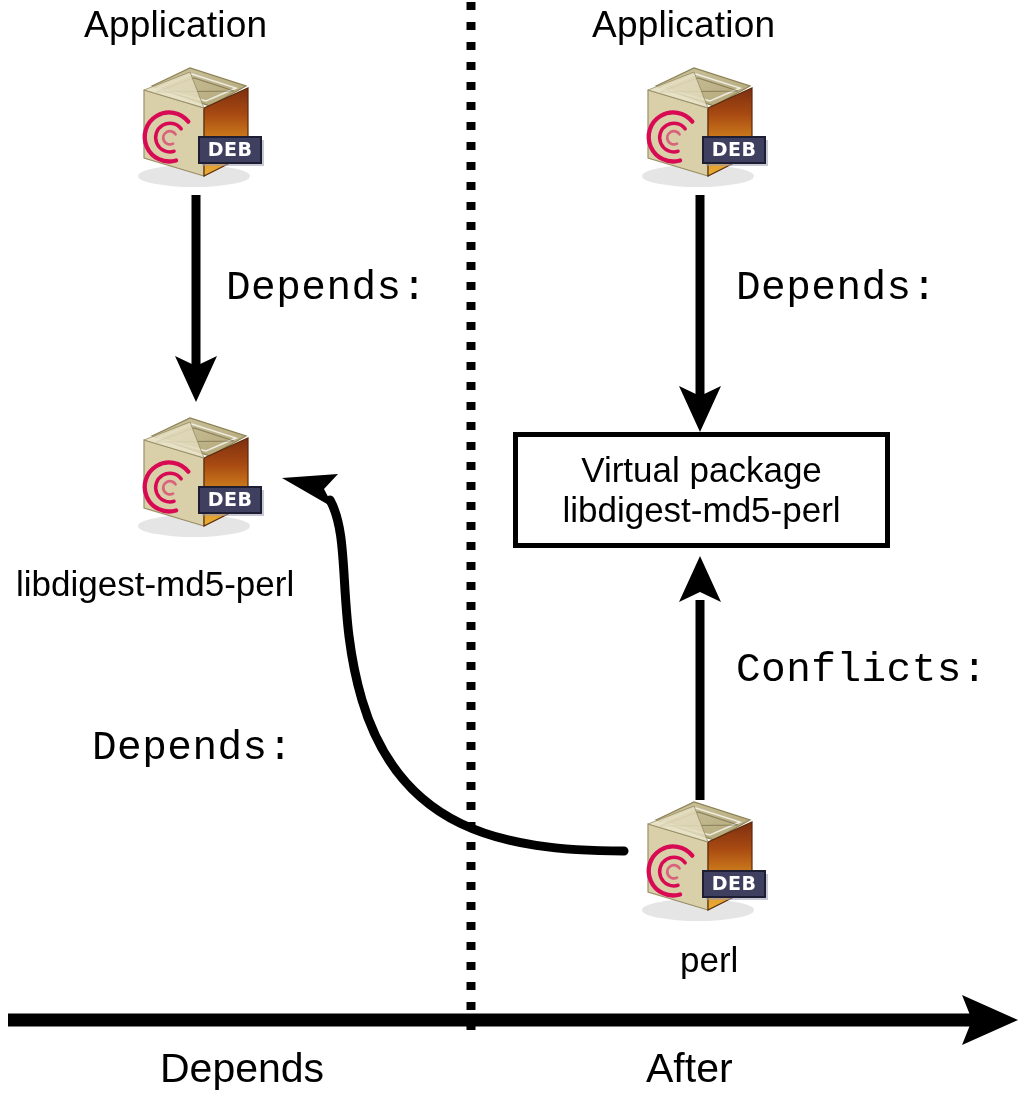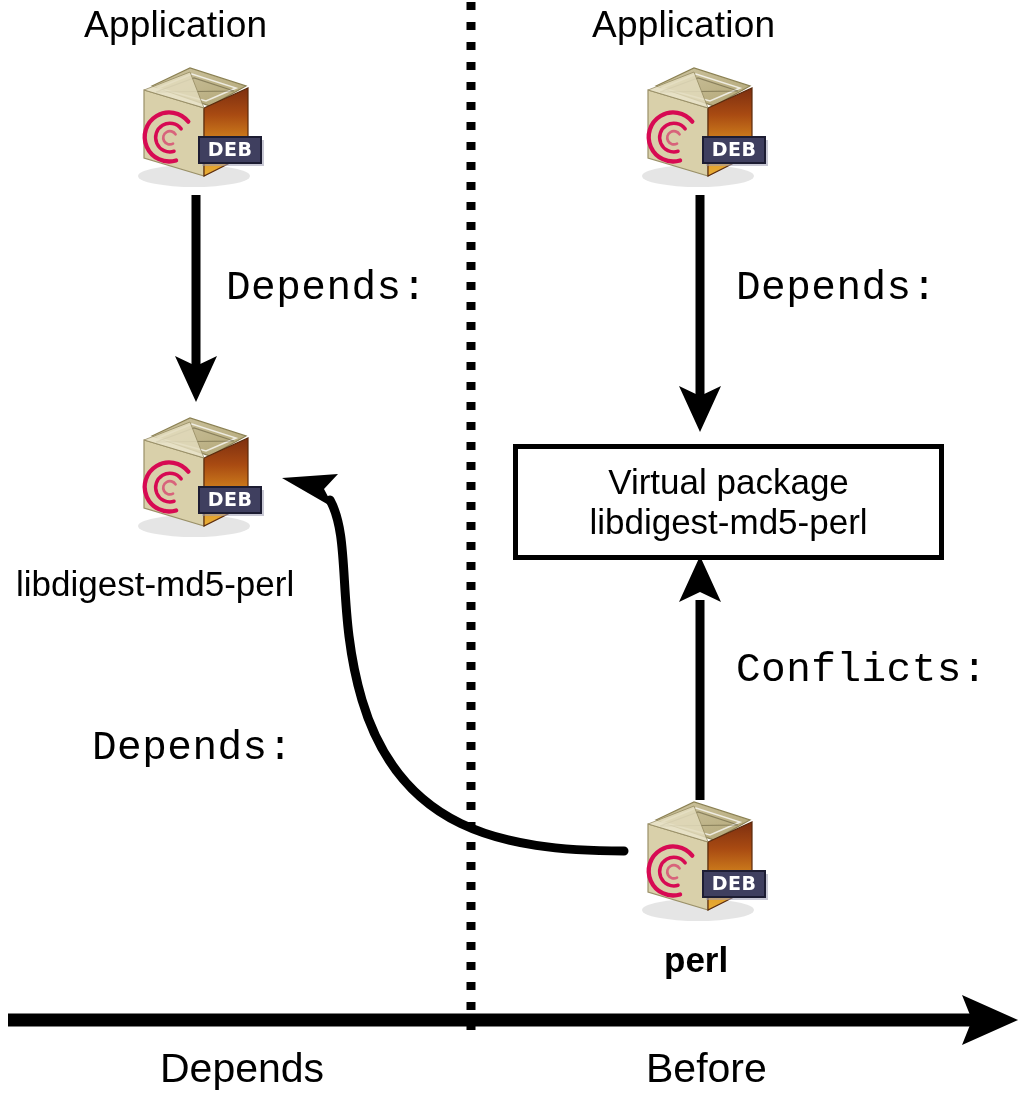--- a/index.html
+++ b/index.html
@@ -161,26 +161,26 @@
 
   <div class="txt sans label-pkg" style="left:16px; top:566px;">libdigest-md5-perl</div>
 
   <div class="txt mono label-rel" style="left:92px; top:728px;">Depends:</div>
 
 
   <div class="txt sans heading-app" style="left:592px; top:6px;">Application</div>
 
   <div class="txt mono label-rel" style="left:736px; top:268px;">Depends:</div>
 
-  <div class="vbox" style="left:513px; top:444px; width:431px; height:116px;">
+  <div class="vbox" style="left:513px; top:432px; width:377px; height:116px;">
     <div class="vbox-line sans">Virtual package</div>
     <div class="vbox-line sans">libdigest-md5-perl</div>
   </div>
 
   <div class="txt mono label-rel" style="left:736px; top:650px;">Conflicts:</div>
 
-  <div class="txt sans label-pkg" style="left:664px; top:942px;font-weight:bold;">perl</div>
+  <div class="txt sans label-pkg" style="left:680px; top:942px;">perl</div>
 
   <div class="txt sans label-axis" style="left:160px; top:1048px;">Depends</div>
 
-  <div class="txt sans label-axis" style="left:646px; top:1048px;">Before</div>
+  <div class="txt sans label-axis" style="left:646px; top:1048px;">After</div>
 
 </div>
 
 </body></html>

